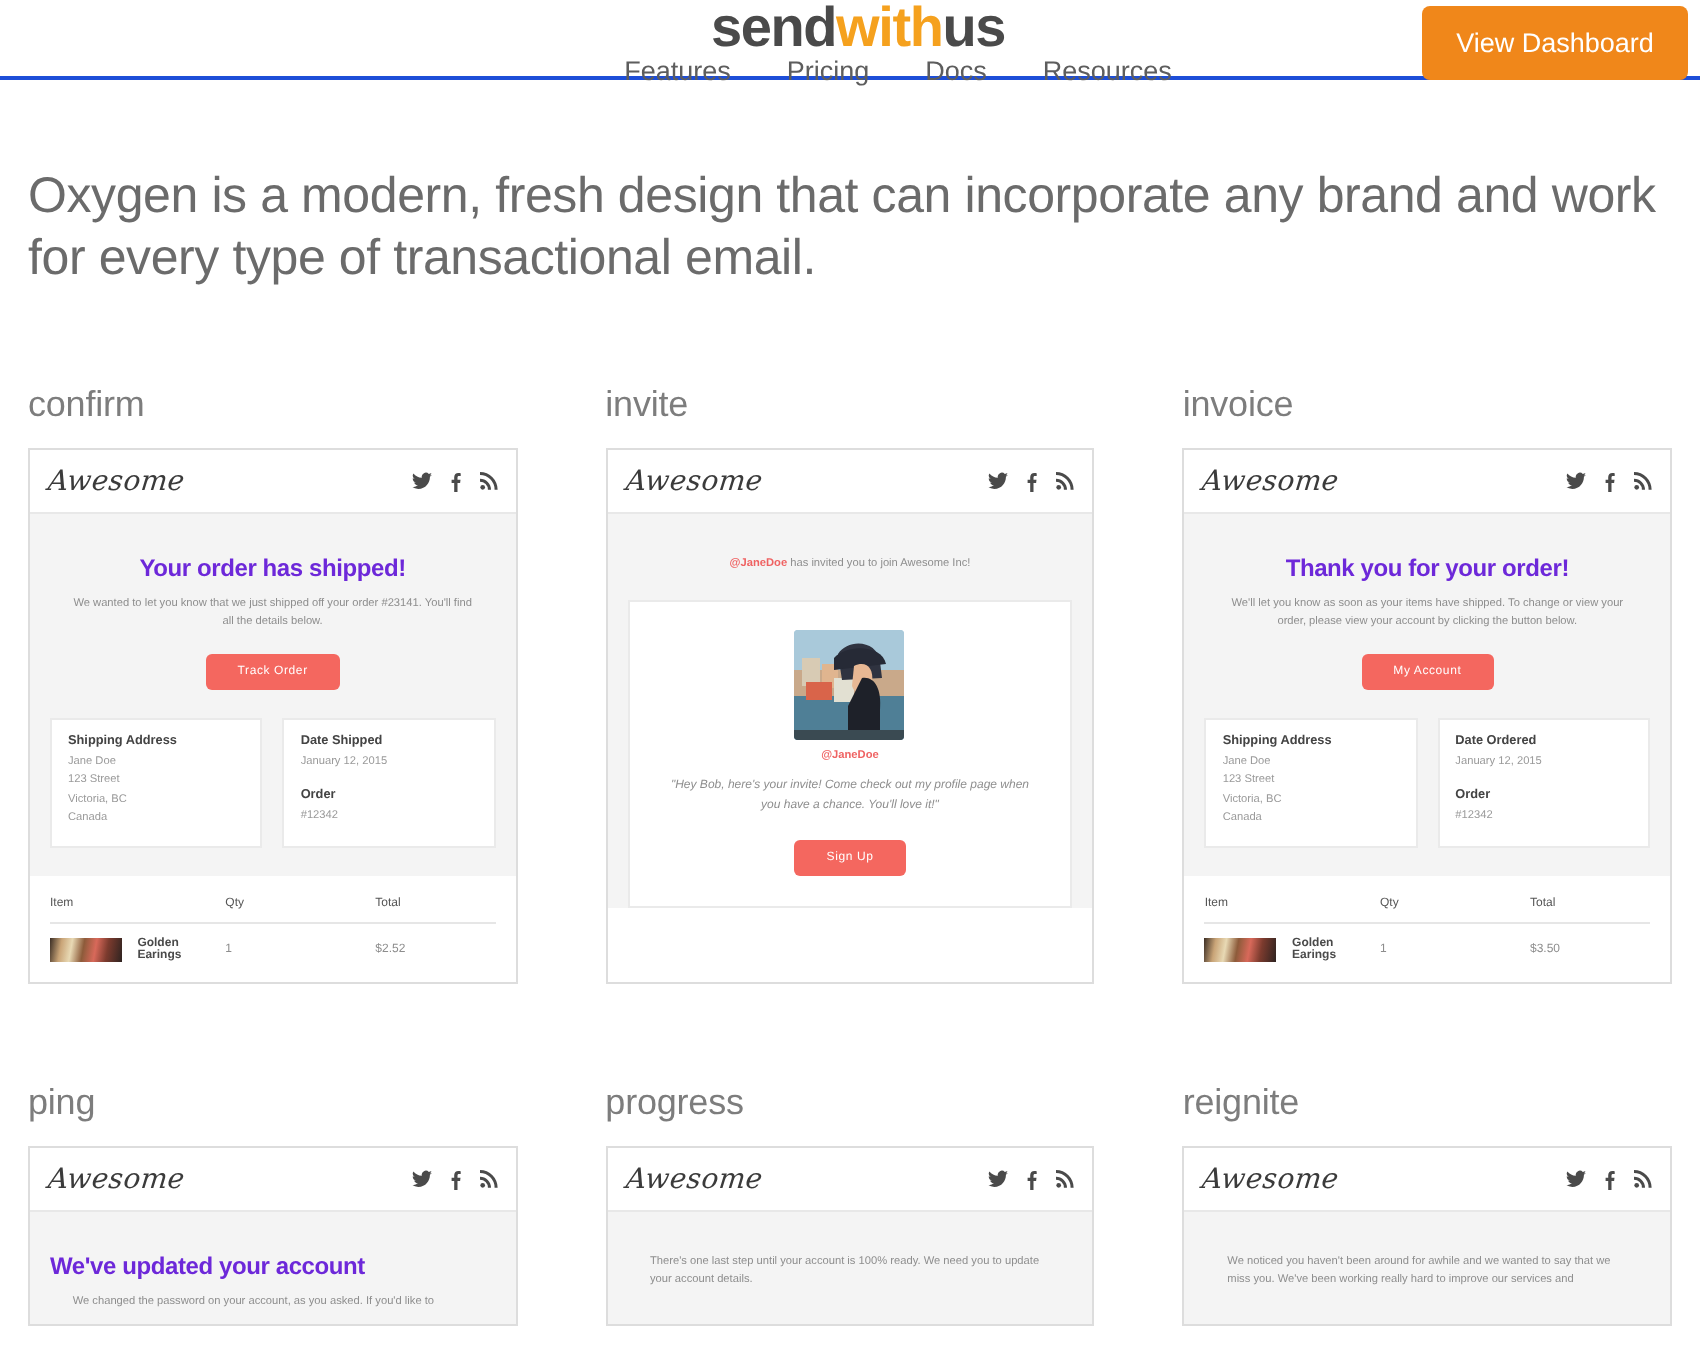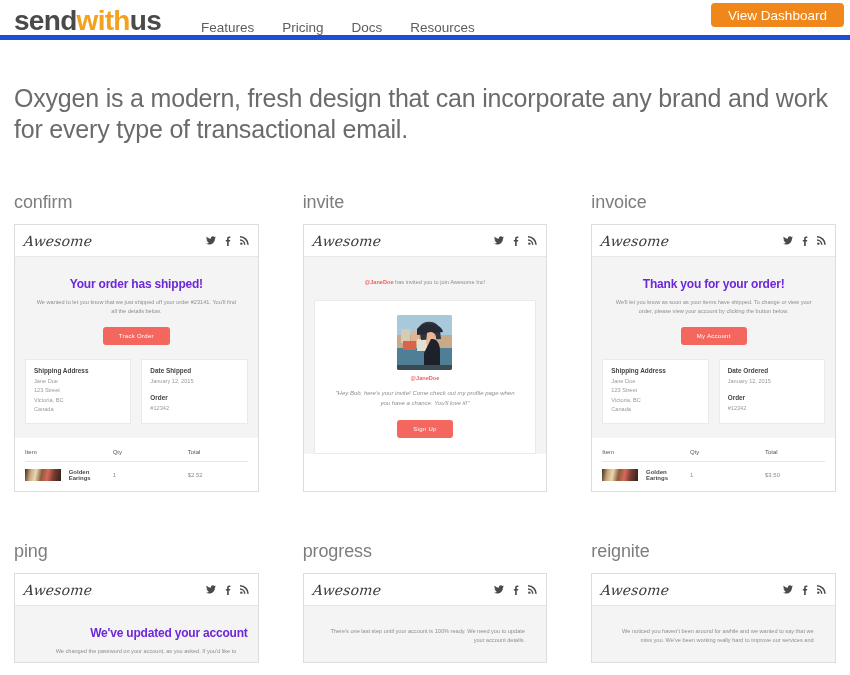--- a/index.html
+++ b/index.html
@@ -10,24 +10,25 @@
     overflow: hidden;
     background: #ffffff;
     font-family: "Liberation Sans", sans-serif;
     -webkit-font-smoothing: antialiased;
   }
 
   
   .navbar {
     height: 40px;
     display: flex;
-    align-items: flex-end;
+    align-items: center;
     padding: 0 6px 0 14px;
-    border-bottom: 5px solid #1d4ed8;
+    border-bottom: 2px solid #1d4ed8;
     position: relative;
+    flex-direction: column;
   }
   .brand {
     font-size: 28px;
     font-weight: bold;
     letter-spacing: -0.7px;
     line-height: 1;
     white-space: nowrap;
   }
   .brand .b-dark { color: #4a4a4a; }
   .brand .b-orange { color: #f5a11e; }
@@ -43,21 +44,21 @@
     color: #5d5d5d;
     text-decoration: none;
     white-space: nowrap;
     cursor: pointer;
   }
 
   .dashboard-btn {
     position: absolute;
     right: 6px;
     top: 3px;
-    height: 24px;
+    height: 37px;
     min-width: 133px;
     padding: 0 14px;
     border: none;
     border-radius: 4px;
     background: #f0871a;
     color: #ffffff;
     font-family: "Liberation Sans", sans-serif;
     font-size: 13.5px;
     cursor: pointer;
     white-space: nowrap;
@@ -242,21 +243,21 @@
     color: #8e8e8e;
     line-height: 1.7;
     margin: 7px auto 0 auto;
     max-width: 185px;
   }
 
   
   .short-body {
     background: #f4f4f4;
     padding: 14px 10px 0 10px;
-    text-align: right;
+    text-align: left;
     height: 58px;
     overflow: hidden;
   }
 </style>
 </head>
 <body>
 
 <div class="navbar">
   <div class="brand">
     <span class="b-dark">send</span><span class="b-orange">with</span><span class="b-dark">us</span>

